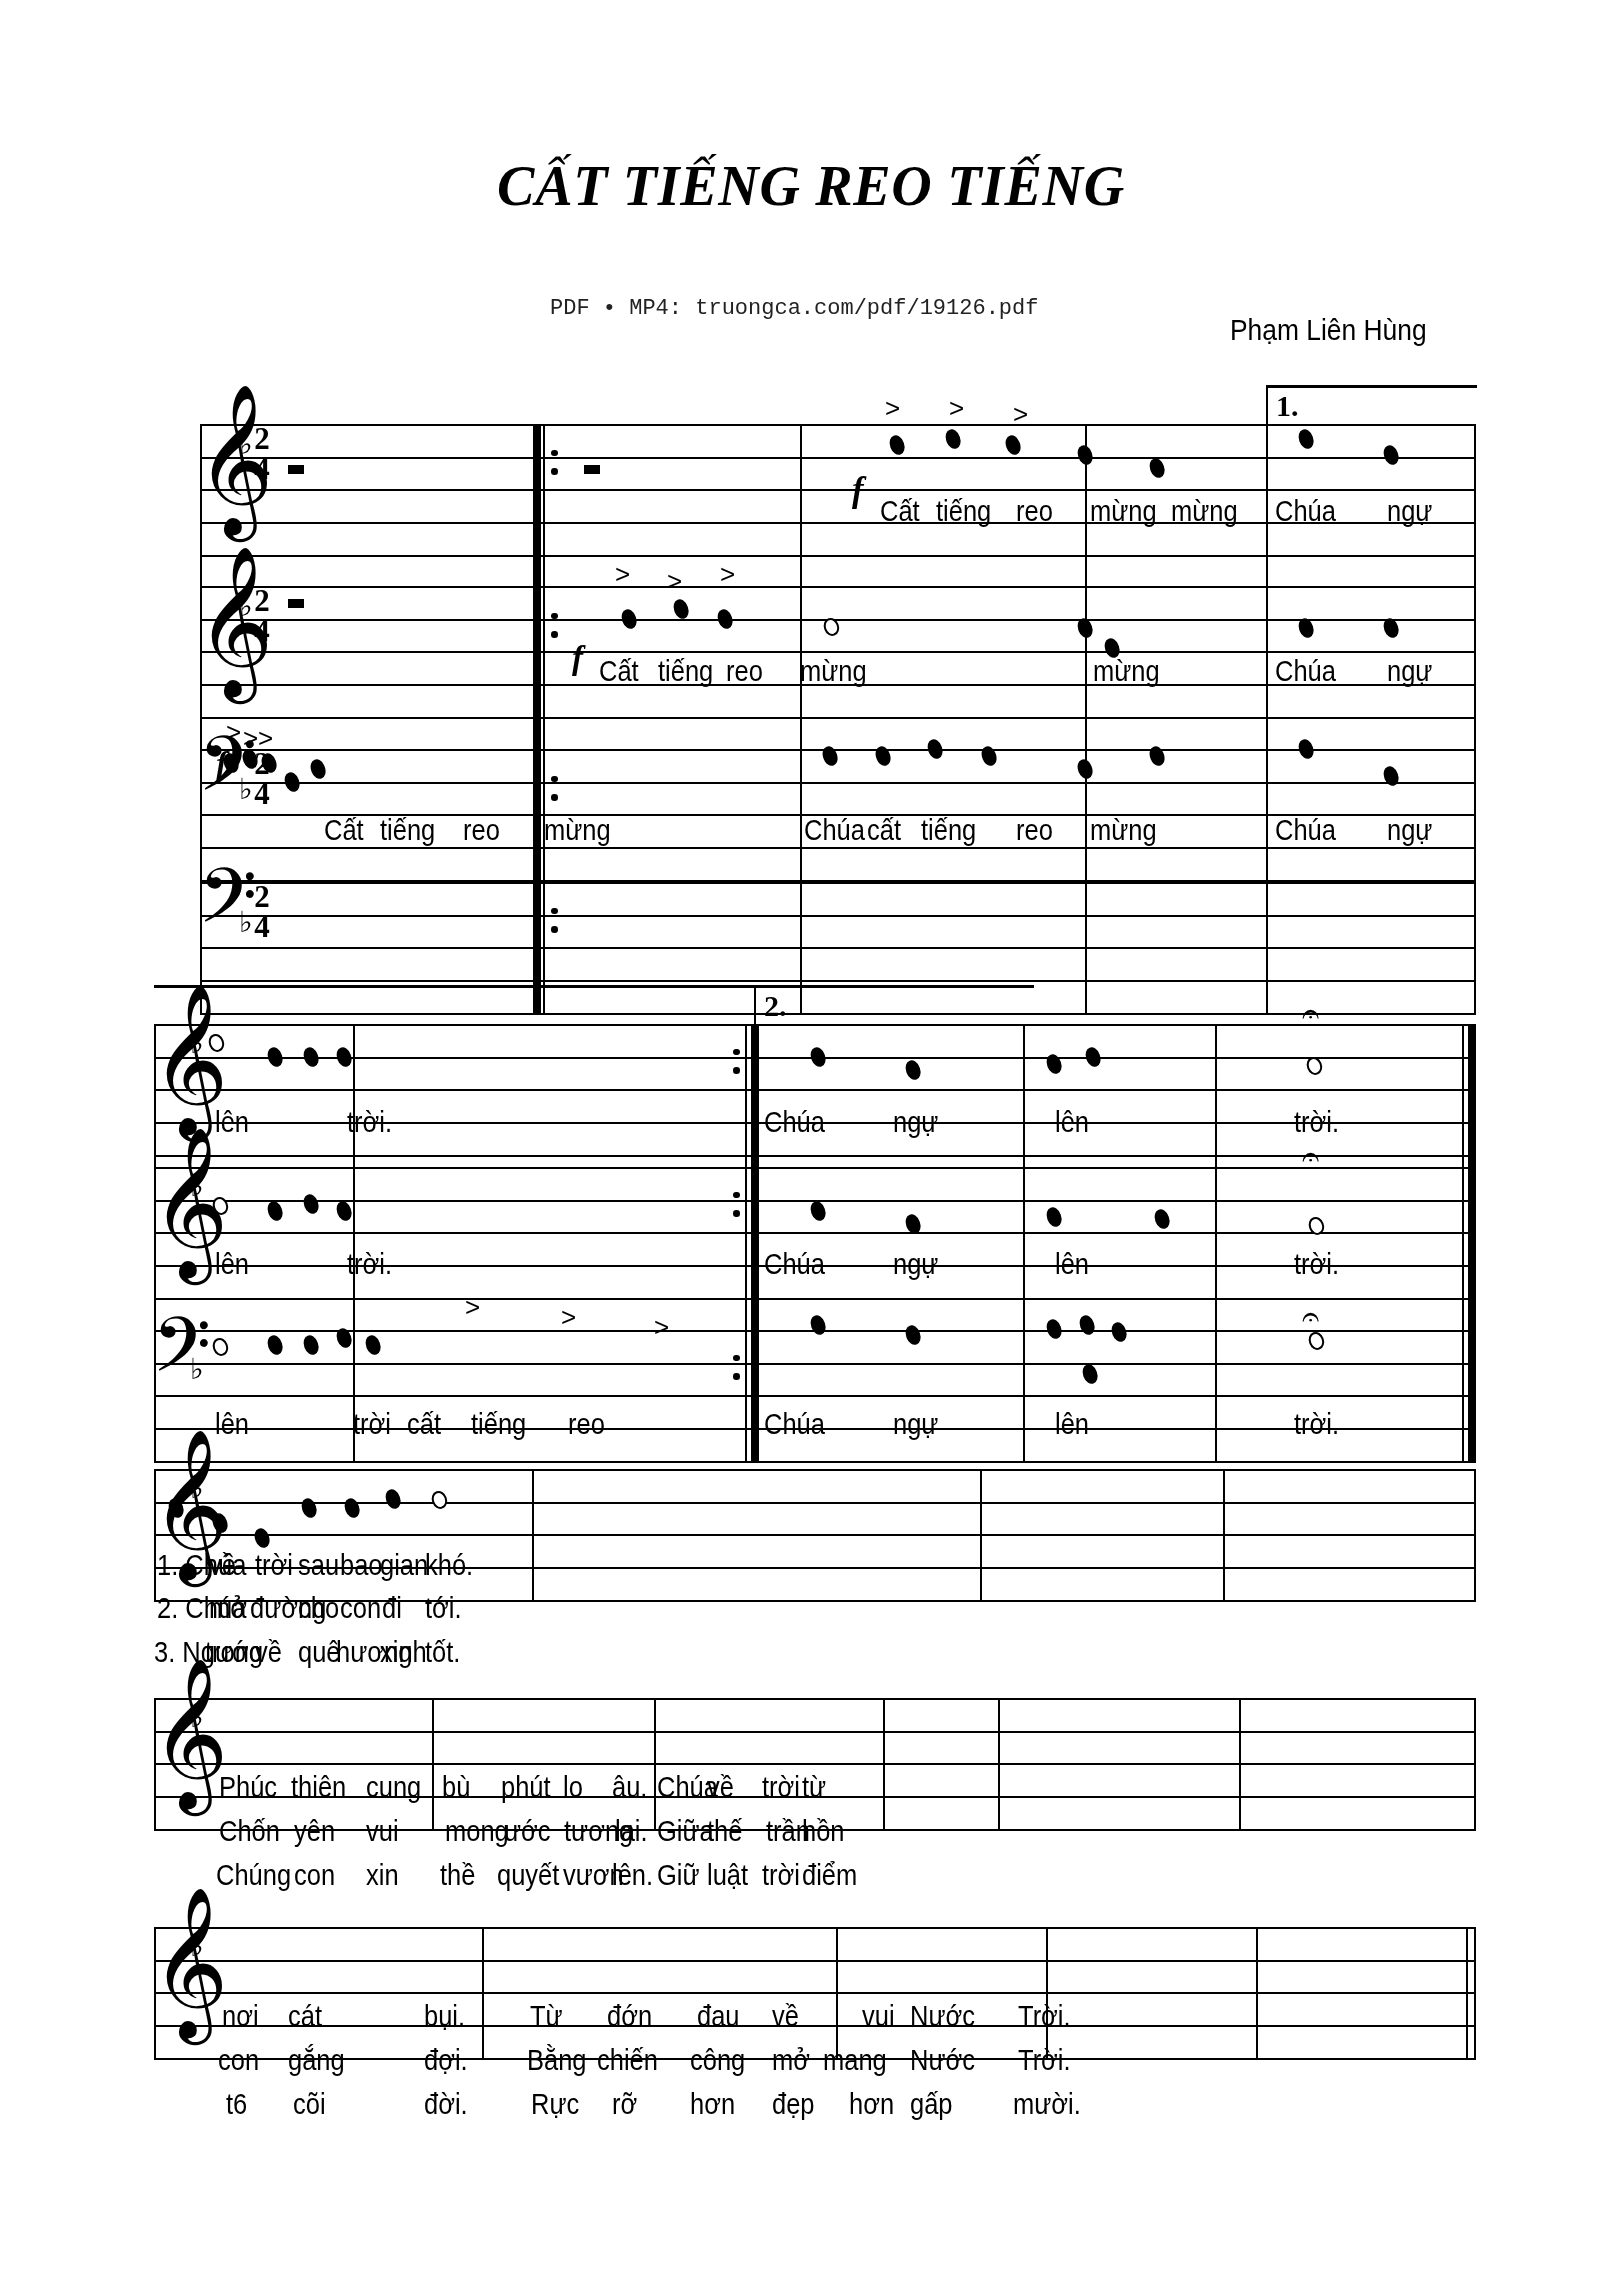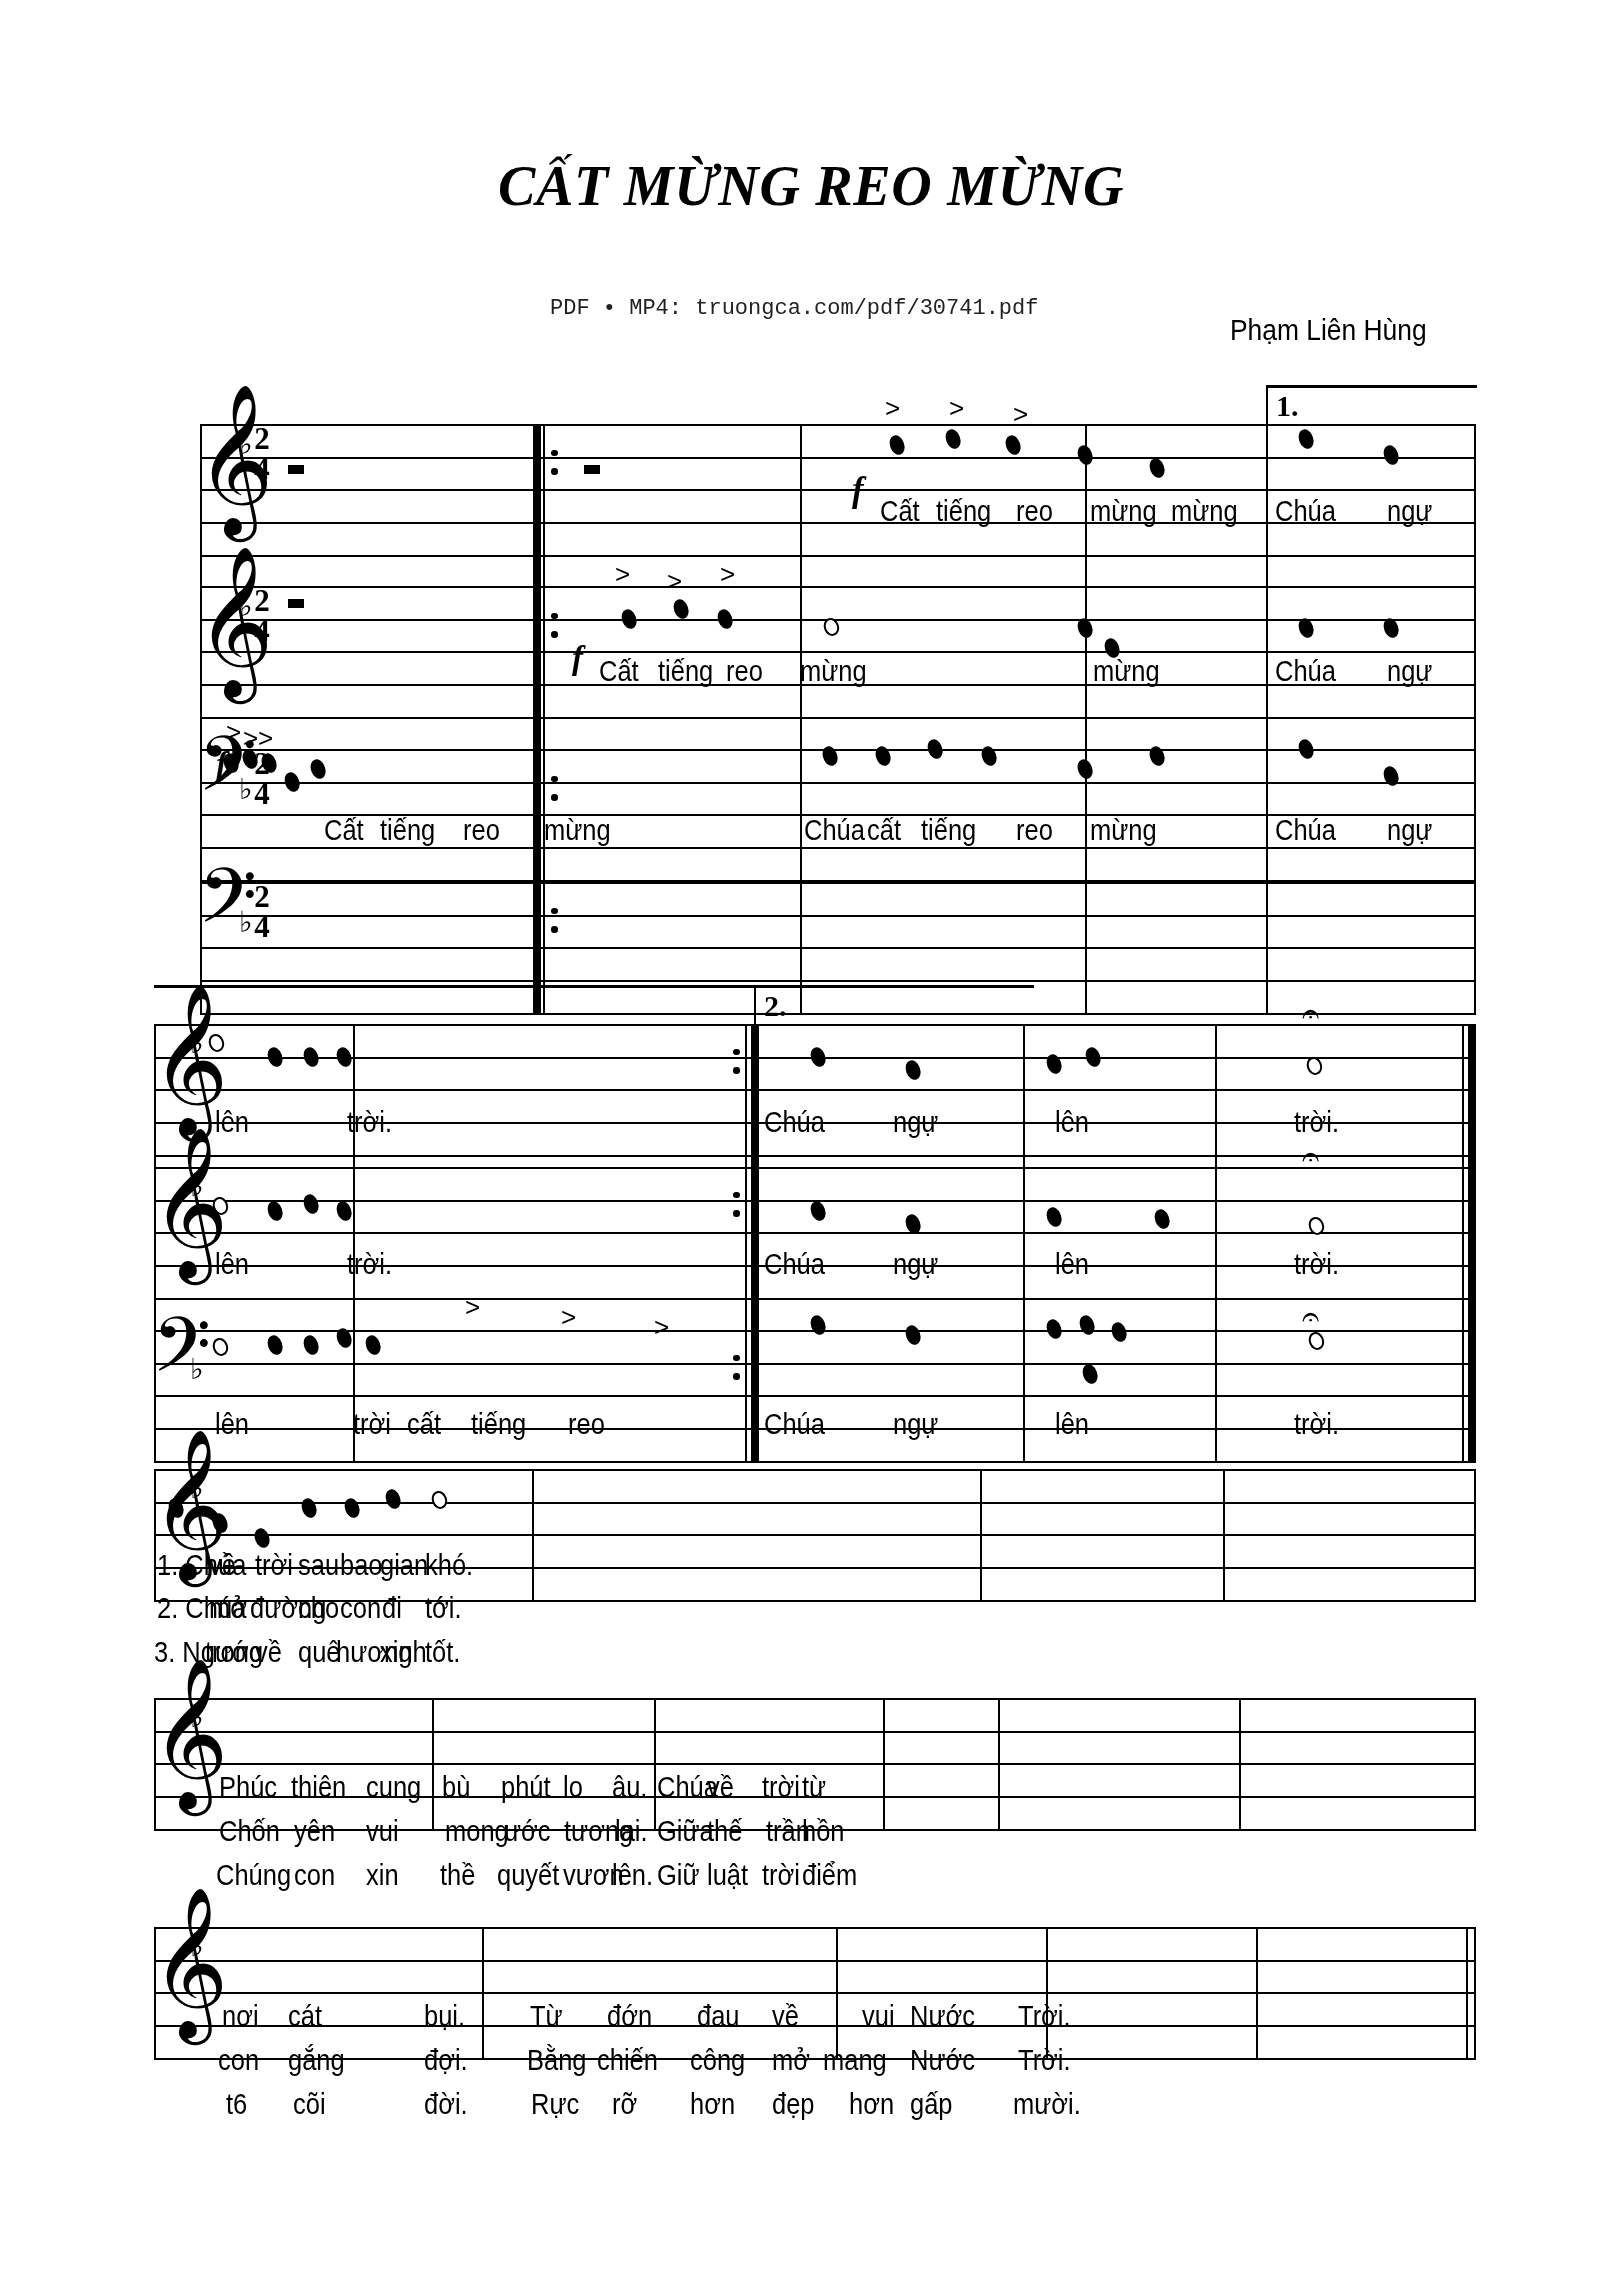--- a/index.html
+++ b/index.html
@@ -23,22 +23,22 @@
   .rest{position:absolute;width:15.7px;height:9.2px;background:#000;}
   .dots{position:absolute;width:6.5px;}
   .dots i{display:block;width:6.5px;height:6.5px;background:#000;border-radius:50%;margin:11.8px 0;}
   .time{position:absolute;font-family:"Liberation Serif",serif;font-weight:bold;font-size:31px;line-height:30px;text-align:center;}
   .flat{position:absolute;font-size:29px;}
   .fermata{position:absolute;font-size:31px;}
 </style>
 </head>
 <body>
 
-<div class="title">CẤT MỪNG REO MỪNG</div>
-<div class="source">PDF • MP4: truongca.com/pdf/30741.pdf</div>
+<div class="title">CẤT TIẾNG REO TIẾNG</div>
+<div class="source">PDF • MP4: truongca.com/pdf/19126.pdf</div>
 <div class="composer">Phạm Liên Hùng</div>
 
 <div class="system">
 
   <div class="staff" style="left:200px;top:424px;width:1276px;">
     <div class="line" style="top:0"></div>
       <div class="line" style="top:33px"></div>
       <div class="line" style="top:65px"></div>
       <div class="line" style="top:98px"></div>
       <div class="line" style="top:131px"></div>

